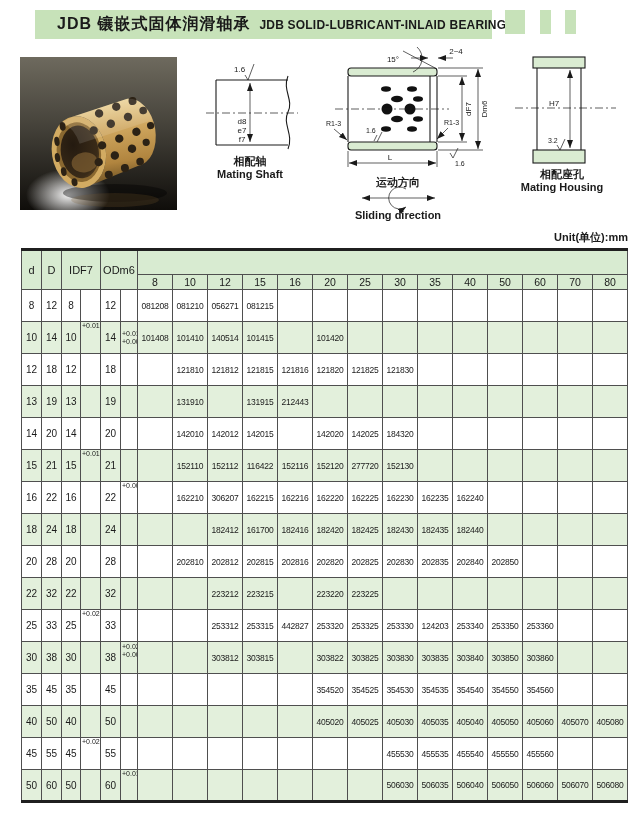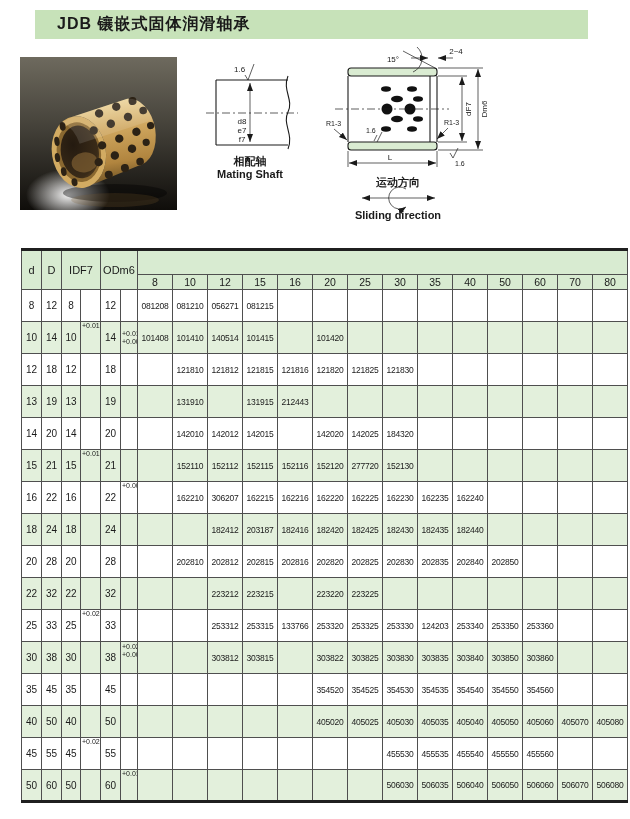--- a/index.html
+++ b/index.html
@@ -1,20 +1,20 @@
 <!DOCTYPE html>
 <html><head>
 <meta charset="utf-8">
 <style>
   html,body{margin:0;padding:0;background:#ffffff;}
   .page{position:relative;width:630px;height:819px;background:#ffffff;overflow:hidden;
         font-family:"Liberation Sans",sans-serif;color:#1a1a1a;}
 
   
-  .titlebar{position:absolute;left:35px;top:10px;width:553px;height:29px;
+  .titlebar{position:absolute;left:35px;top:10px;width:457px;height:29px;
             background:#c7e2b9;display:flex;align-items:center;padding-left:22px;box-sizing:border-box;}
   .title-zh{font-size:16px;font-weight:bold;letter-spacing:1px;white-space:nowrap;}
   .title-en{font-size:12px;font-weight:bold;margin-left:9px;letter-spacing:.2px;white-space:nowrap;}
   .deco{position:absolute;top:10px;height:24px;background:#c7e2b9;}
   .deco.b1{left:505px;width:20px;}
   .deco.b2{left:540px;width:11px;}
   .deco.b3{left:565px;width:11px;}
 
   
   .fig{position:absolute;}
@@ -53,20 +53,21 @@
   .tol-text.center{top:50%;transform:translateY(-50%);}
   .tol-text.upper{top:28%;transform:translateY(-50%);}
 </style>
 </head>
 <body>
 
 <div class="page">
 
   <div class="titlebar">
     <span class="title-zh">JDB 镶嵌式固体润滑轴承</span>
+    <span class="title-en">JDB SOLID-LUBRICANT-INLAID BEARING</span>
   </div>
   <div class="deco b1"></div>
   <div class="deco b2"></div>
   <div class="deco b3"></div>
 
   <div class="fig" style="left:20px;top:57px;">
     <svg width="157" height="153" viewBox="0 0 157 153">
       <defs>
         <linearGradient id="bgGrad" x1="0" y1="0" x2="0" y2="1">
           <stop offset="0" stop-color="#6e6a5e"></stop>
@@ -198,21 +199,37 @@
       <line class="thin" x1="112" y1="106" x2="112" y2="122"></line>
       <line class="thin" x1="24" y1="118" x2="111" y2="118" marker-start="url(#ah)" marker-end="url(#ah)"></line>
       <text class="lab" x="65" y="115" text-anchor="middle">L</text>
       <text class="cap" x="73" y="141" text-anchor="middle">运动方向</text>
       <line class="thin" x1="37" y1="153" x2="110" y2="153" marker-start="url(#ah)" marker-end="url(#ah)"></line>
       <path class="thin" d="M81,144 A11,11 0 1 0 81,162" marker-end="url(#ah)"></path>
       <text class="cap" x="73" y="174" text-anchor="middle">Sliding direction</text>
     </svg>
   </div>
 
-
+  <div class="fig" style="left:510px;top:50px;">
+    <svg width="112" height="150" viewBox="0 0 112 150">
+      <rect class="greenfill" x="23" y="7" width="52" height="11"></rect>
+      <rect class="greenfill" x="23" y="100" width="52" height="13"></rect>
+      <line class="lw" x1="27" y1="18" x2="27" y2="100"></line>
+      <line class="lw" x1="71" y1="18" x2="71" y2="100"></line>
+      <line class="cl" x1="5" y1="58" x2="106" y2="58"></line>
+      <text class="lab" x="44" y="56" text-anchor="middle">H7</text>
+      <line class="thin" x1="60" y1="20" x2="60" y2="98" marker-start="url(#ah)" marker-end="url(#ah)"></line>
+      <text class="lab7" x="38" y="93">3.2</text>
+      <path class="thin" d="M47,95 L50,100 L55,89"></path>
+      <text class="cap" x="52" y="128" text-anchor="middle">相配座孔</text>
+      <text class="cap" x="52" y="141" text-anchor="middle">Mating Housing</text>
+    </svg>
+  </div>
+
+  <div class="unit">Unit(单位):mm</div>
 
   <div class="spec">
     <table class="spec-table">
       <colgroup>
         <col style="width:20px">
           <col style="width:20px">
           <col style="width:19px">
         <col style="width:20px">
           <col style="width:20px">
           <col style="width:17px">
@@ -371,21 +388,21 @@
               <span class="tol-text straddle">
                 <div>+0.034</div>
                 <div>+0.016</div>
               </span>
             </td>
             <td class="dim">21</td>
             <td class="tol"></td>
             <td class="val"></td>
             <td class="val">152110</td>
             <td class="val">152112</td>
-            <td class="val">152115</td>
+            <td class="val">116422</td>
             <td class="val">152116</td>
             <td class="val">152120</td>
             <td class="val">277720</td>
             <td class="val">152130</td>
             <td class="val"></td>
             <td class="val"></td>
             <td class="val"></td>
             <td class="val"></td>
             <td class="val"></td>
             <td class="val"></td>
@@ -420,21 +437,21 @@
           <tr class="shaded">
             <td class="dim">18</td>
             <td class="dim">24</td>
             <td class="dim">18</td>
             <td class="tol"></td>
             <td class="dim">24</td>
             <td class="tol"></td>
             <td class="val"></td>
             <td class="val"></td>
             <td class="val">182412</td>
-            <td class="val">203187</td>
+            <td class="val">161700</td>
             <td class="val">182416</td>
             <td class="val">182420</td>
             <td class="val">182425</td>
             <td class="val">182430</td>
             <td class="val">182435</td>
             <td class="val">182440</td>
             <td class="val"></td>
             <td class="val"></td>
             <td class="val"></td>
             <td class="val"></td>
@@ -492,21 +509,21 @@
                 <div>+0.041</div>
                 <div>+0.020</div>
               </span>
             </td>
             <td class="dim">33</td>
             <td class="tol"></td>
             <td class="val"></td>
             <td class="val"></td>
             <td class="val">253312</td>
             <td class="val">253315</td>
-            <td class="val">133766</td>
+            <td class="val">442827</td>
             <td class="val">253320</td>
             <td class="val">253325</td>
             <td class="val">253330</td>
             <td class="val">124203</td>
             <td class="val">253340</td>
             <td class="val">253350</td>
             <td class="val">253360</td>
             <td class="val"></td>
             <td class="val"></td>
           </tr>

